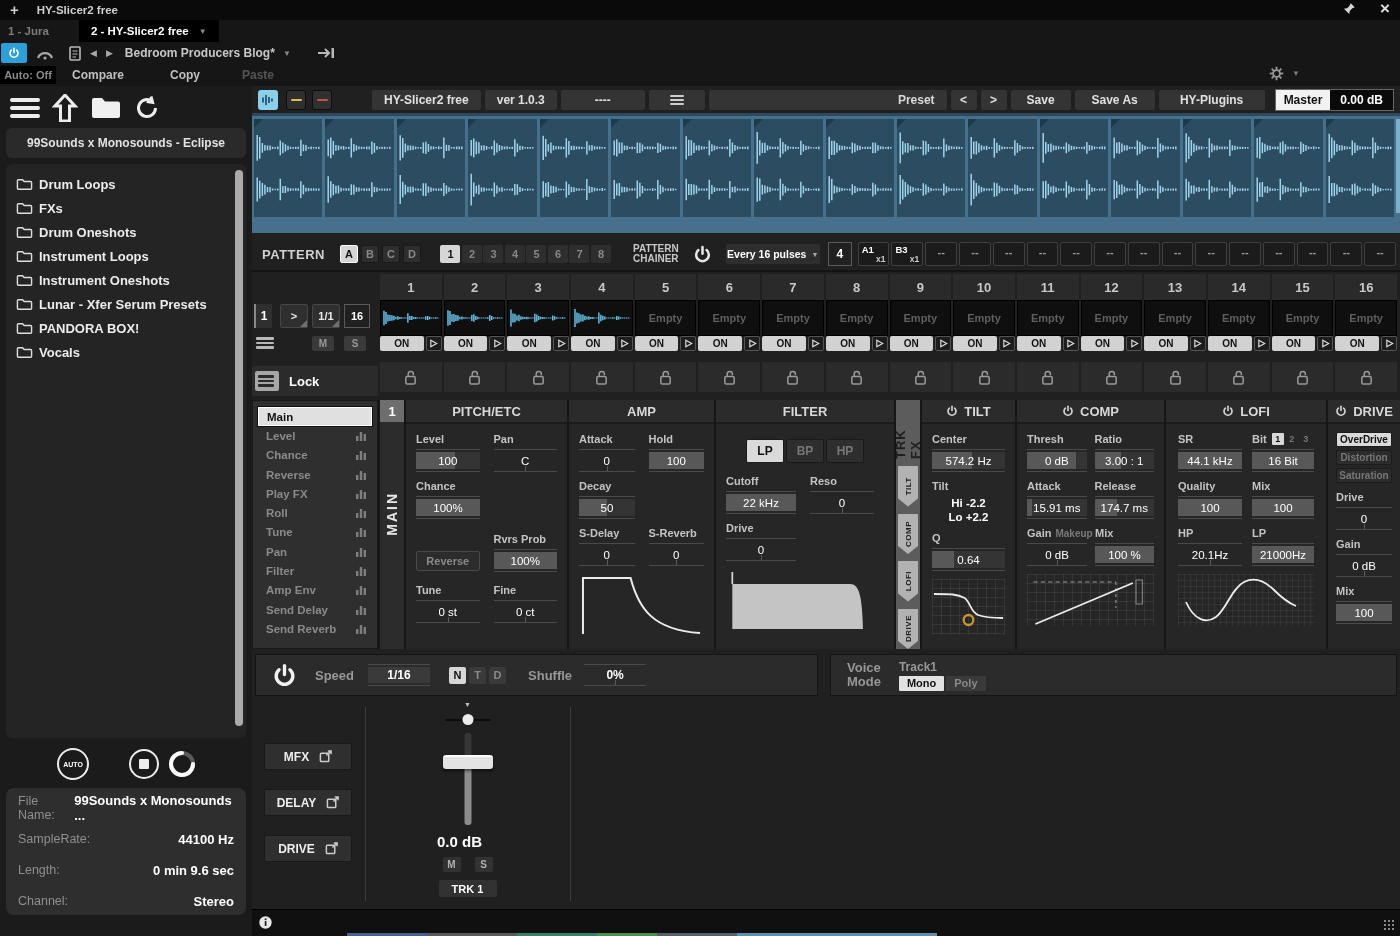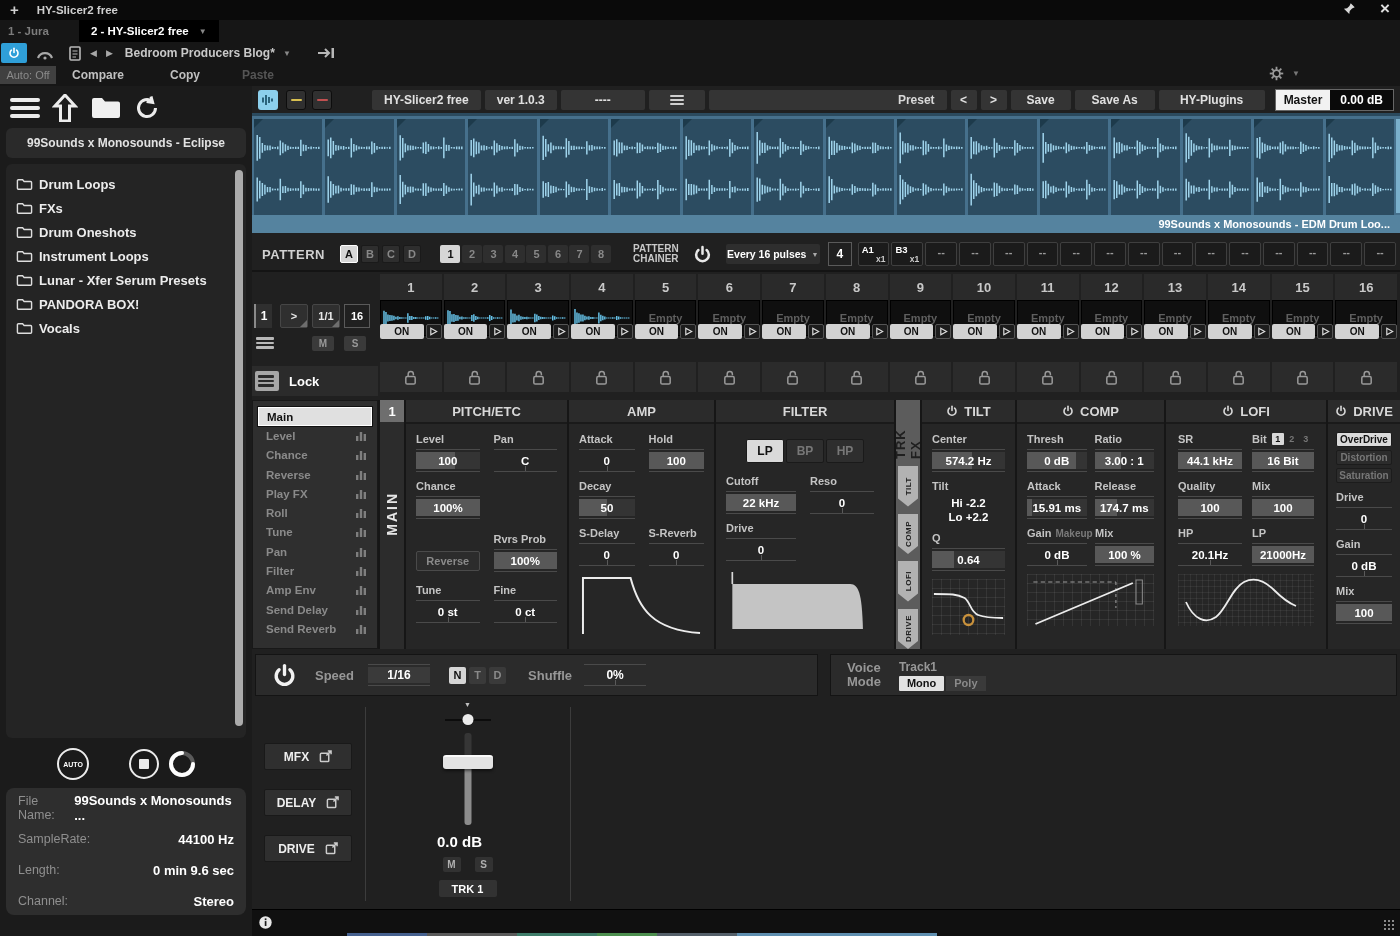--- a/index.html
+++ b/index.html
@@ -17,21 +17,21 @@
   .tab1{color:#7c7c7c;font-weight:bold;font-size:11.5px;margin-left:8px;}
   .tab2{background:#000;height:22px;display:flex;align-items:center;padding:0 12px;margin-left:30px;color:#fff;font-weight:bold;font-size:11.5px;}
   .tab2 .car{color:#888;font-size:8px;margin-left:10px;}
   .toolrow{position:absolute;left:0;top:42px;width:1400px;height:22px;background:#161616;display:flex;align-items:center;}
   .pwrbtn{width:26px;height:20px;background:#2f9fd8;border-radius:2px;display:flex;align-items:center;justify-content:center;margin-left:1px;}
   .tico{margin-left:8px;display:flex;align-items:center;}
   .arr{color:#a8a8a8;font-size:9px;margin-left:9px;}
   .presetname{color:#c8c8c8;font-weight:bold;font-size:12px;margin-left:12px;}
   .presetcar{color:#888;font-size:8px;margin-left:8px;}
   .subrow{position:absolute;left:0;top:64px;width:1400px;height:22px;background:#161616;display:flex;align-items:center;}
-  .autobox{width:56px;height:18px;background:#404040;color:#8a8a8a;font-weight:normal;font-size:11px;display:flex;align-items:center;justify-content:center;}
+  .autobox{width:56px;height:18px;background:#000000;color:#8a8a8a;font-weight:bold;font-size:11px;display:flex;align-items:center;justify-content:center;}
   .hlink{color:#c0c0c0;font-weight:bold;font-size:12px;}
   .hlink.dim{color:#555;}
   .kbdbtn{position:absolute;right:2px;top:0px;width:88px;height:18px;background:#15803d;color:#111;font-weight:bold;font-size:10.5px;display:flex;align-items:center;justify-content:center;border:1px solid #9a8316;margin-top:26px;}
   .gearwrap{position:absolute;right:100px;top:2px;display:flex;align-items:center;gap:8px;}
   .gearcar{color:#777;font-size:8px;}
 
   
   .sidebar{position:absolute;left:0;top:86px;width:252px;height:850px;background:#1b1b1b;}
   .sb-icons{position:absolute;left:10px;top:8px;display:flex;align-items:center;gap:12px;}
   .sb-title{position:absolute;left:6px;top:42px;width:240px;height:30px;background:#2a2a2a;border-radius:6px;display:flex;align-items:center;justify-content:center;color:#e2e2e2;font-weight:bold;font-size:12px;}
@@ -123,21 +123,21 @@
   .maintab{width:24px;background:#262626;display:flex;flex-direction:column;align-items:center;}
   .mbadge{width:24px;height:22px;background:#6e6e6e;color:#fff;font-weight:bold;font-size:13px;display:flex;align-items:center;justify-content:center;}
   .mstrip{flex:1;width:24px;background:#2c2c2c;display:flex;align-items:flex-start;justify-content:center;padding-top:70px;}
   .mstrip span{writing-mode:vertical-rl;transform:rotate(180deg);color:#e6e6e6;font-weight:bold;font-size:14px;letter-spacing:2px;}
   .frow{display:flex;gap:14px;margin-bottom:8px;}
   .pfield{width:64px;}
   .flabel{font-size:11px;font-weight:bold;color:#c4c4c4;margin-bottom:3px;height:13px;white-space:nowrap;}
   .valwrap{border-top:1px solid #4a4a4a;border-bottom:1px solid #4a4a4a;padding:2px 0;position:relative;}
   .valbox{height:17px;background:#343434;position:relative;display:flex;align-items:center;justify-content:center;overflow:hidden;}
   .valbox .fill{position:absolute;left:0;top:0;bottom:0;background:#585858;}
-  .valbox span{position:relative;font-size:11.5px;font-weight:bold;color:#fff;white-space:nowrap;}
+  .valbox span{position:relative;font-size:11.5px;font-weight:normal;color:#fff;white-space:nowrap;}
   .plain .valbox{background:transparent;}
   .plain .valwrap::after{content:'';position:absolute;left:50%;bottom:0;width:1px;height:5px;background:#5a5a5a;}
   .revbtn{width:64px;height:20px;background:#2c2c2c;border:1px solid #4a4a4a;border-radius:2px;color:#8a8a8a;font-weight:bold;font-size:11px;display:flex;align-items:center;justify-content:center;margin-bottom:1px;}
   .modeseg{display:flex;gap:2px;justify-content:center;margin:6px 0 12px;}
   .modeseg .mbtn{width:38px;height:24px;background:#2e2e2e;border:1px solid #1a1a1a;color:#777;font-weight:bold;font-size:12px;display:flex;align-items:center;justify-content:center;border-radius:2px;}
   .modeseg .mbtn.active{background:#dadada;color:#111;}
   .curve{height:62px;margin-top:6px;position:relative;}
   .grid1{background-image:repeating-linear-gradient(to right,rgba(255,255,255,0.07) 0 1px,transparent 1px 9px),repeating-linear-gradient(to bottom,rgba(255,255,255,0.07) 0 1px,transparent 1px 9px);}
   .grid2{background-image:repeating-linear-gradient(to right,rgba(255,255,255,0.06) 0 1px,transparent 1px 6px),repeating-linear-gradient(to bottom,rgba(255,255,255,0.06) 0 1px,transparent 1px 6px);}
   .trkfx{width:24px;background:#5c5c5c;display:flex;flex-direction:column;align-items:center;}
@@ -331,20 +331,28 @@
             </svg>
           </span>
           <span>Instrument Loops</span>
         </div>
         <div class="folder-item">
           <span>
             <svg width="17" height="14" viewBox="0 0 18 14">
               <path d="M1.5 3.5 a1 1 0 0 1 1-1 H7 l1.6 1.8 H15.5 a1 1 0 0 1 1 1 V11.5 a1 1 0 0 1 -1 1 H2.5 a1 1 0 0 1 -1 -1 Z" fill="none" stroke="#dedede" stroke-width="1.5"></path>
             </svg>
           </span>
+          <span>Instrument Oneshots</span>
+        </div>
+        <div class="folder-item">
+          <span>
+            <svg width="17" height="14" viewBox="0 0 18 14">
+              <path d="M1.5 3.5 a1 1 0 0 1 1-1 H7 l1.6 1.8 H15.5 a1 1 0 0 1 1 1 V11.5 a1 1 0 0 1 -1 1 H2.5 a1 1 0 0 1 -1 -1 Z" fill="none" stroke="#dedede" stroke-width="1.5"></path>
+            </svg>
+          </span>
           <span>Lunar - Xfer Serum Presets</span>
         </div>
         <div class="folder-item">
           <span>
             <svg width="17" height="14" viewBox="0 0 18 14">
               <path d="M1.5 3.5 a1 1 0 0 1 1-1 H7 l1.6 1.8 H15.5 a1 1 0 0 1 1 1 V11.5 a1 1 0 0 1 -1 1 H2.5 a1 1 0 0 1 -1 -1 Z" fill="none" stroke="#dedede" stroke-width="1.5"></path>
             </svg>
           </span>
           <span>PANDORA BOX!</span>
         </div>
@@ -507,21 +515,20 @@
             <svg viewBox="0 0 64 92" preserveAspectRatio="none" style="width:100%;height:100%">
               <path d="M3.0,17.8L3.0,36.2M5.4,16.9L5.4,37.1M7.8,22L7.8,32M10.2,23.2L10.2,30.8M12.6,24.5L12.6,29.5M15.0,25L15.0,29M17.4,25.9L17.4,28.1M19.8,25.7L19.8,28.3M22.2,25.7L22.2,28.3M24.6,22L24.6,32M27.0,20.9L27.0,33.1M29.4,23.6L29.4,30.4M31.8,25.8L31.8,28.2M34.2,25.8L34.2,28.2M36.6,25.8L36.6,28.2M39.0,26.2L39.0,27.8M41.4,26.4L41.4,27.6M43.8,21.2L43.8,32.8M46.2,23.2L46.2,30.8M48.6,24.2L48.6,29.8M51.0,25.8L51.0,28.2M53.4,26.1L53.4,27.9M55.8,25.6L55.8,28.4M58.2,26.3L58.2,27.7M60.6,26.1L60.6,27.9M3.0,54.6L3.0,77.4M5.4,59.3L5.4,72.7M7.8,59L7.8,73M10.2,63.2L10.2,68.8M12.6,62.8L12.6,69.2M15.0,64.4L15.0,67.6M17.4,65L17.4,67M19.8,64.9L19.8,67.1M22.2,65.4L22.2,66.6M24.6,55.9L24.6,76.1M27.0,61.7L27.0,70.3M29.4,63.2L29.4,68.8M31.8,64L31.8,68M34.2,64.9L34.2,67.1M36.6,65.2L36.6,66.8M39.0,65L39.0,67M41.4,65L41.4,67M43.8,59.2L43.8,72.8M46.2,63.2L46.2,68.8M48.6,63.6L48.6,68.4M51.0,64.7L51.0,67.3M53.4,65.2L53.4,66.8M55.8,65L55.8,67M58.2,65.1L58.2,66.9M60.6,65.1L60.6,66.9" stroke="#9fd4ec" stroke-width="1.4" fill="none"></path>
             </svg>
           </div>
           <div class="wslice">
             <svg viewBox="0 0 64 92" preserveAspectRatio="none" style="width:100%;height:100%">
               <path d="M3.0,13.8L3.0,40.2M5.4,17.3L5.4,36.7M7.8,20.2L7.8,33.8M10.2,23.3L10.2,30.7M12.6,24.5L12.6,29.5M15.0,24.5L15.0,29.5M17.4,25.3L17.4,28.7M19.8,25.8L19.8,28.2M22.2,25.9L22.2,28.1M24.6,20L24.6,34M27.0,22.3L27.0,31.7M29.4,24.5L29.4,29.5M31.8,25.5L31.8,28.5M34.2,25.7L34.2,28.3M36.6,25.8L36.6,28.2M39.0,26L39.0,28M41.4,26.1L41.4,27.9M43.8,17.4L43.8,36.6M46.2,21.9L46.2,32.1M48.6,25L48.6,29M51.0,25.9L51.0,28.1M53.4,26.3L53.4,27.7M55.8,26.1L55.8,27.9M58.2,25.8L58.2,28.2M60.6,25.9L60.6,28.1M3.0,53.4L3.0,78.6M5.4,59.8L5.4,72.2M7.8,59.8L7.8,72.2M10.2,61.2L10.2,70.8M12.6,63.7L12.6,68.3M15.0,63.6L15.0,68.4M17.4,65L17.4,67M19.8,65.1L19.8,66.9M22.2,65L22.2,67M24.6,61.1L24.6,70.9M27.0,60.4L27.0,71.6M29.4,62.4L29.4,69.6M31.8,63.9L31.8,68.1M34.2,65.3L34.2,66.7M36.6,64.8L36.6,67.2M39.0,65.2L39.0,66.8M41.4,64.9L41.4,67.1M43.8,60.1L43.8,71.9M46.2,62L46.2,70M48.6,63.4L48.6,68.6M51.0,64.5L51.0,67.5M53.4,65.4L53.4,66.6M55.8,65.3L55.8,66.7M58.2,65.3L58.2,66.7M60.6,65.2L60.6,66.8" stroke="#9fd4ec" stroke-width="1.4" fill="none"></path>
             </svg>
           </div>
         </div>
-      <div class="wavestrip">99Sounds x Monosounds - EDM Drum Loo...</div>
       <div class="wavescroll"></div>
     </div>
 
     <div class="patternrow">
       <span class="pat-label">PATTERN</span>
       <span id="bank-btns" style="display:flex;margin-left:12px">
           <span class="pbank active">A</span>
           <span class="pbank">B</span>
           <span class="pbank">C</span>
           <span class="pbank">D</span>
@@ -672,21 +679,21 @@
           <div class="sg-thumb" style="margin-top: 0px;">
             <span class="emp">Empty</span>
           </div>
           <div class="sg-thumb" style="margin-top: 0px;">
             <span class="emp">Empty</span>
           </div>
           <div class="sg-thumb" style="margin-top: 0px;">
             <span class="emp">Empty</span>
           </div>
         </div>
-      <div class="sg-cols" id="on-row" style="top:48px">
+      <div class="sg-cols" id="on-row" style="top:60px">
           <div class="sg-onrow" style="margin-top: 0px;">
             <span class="onbtn">ON</span>
             <span class="playbtn">
               <svg width="9" height="9" viewBox="0 0 10 10">
                 <path d="M2 1.5 L8.5 5 L2 8.5 Z" fill="none" stroke="#ddd" stroke-width="1.3"></path>
               </svg>
             </span>
           </div>
           <div class="sg-onrow" style="margin-top: 0px;">
             <span class="onbtn">ON</span>

